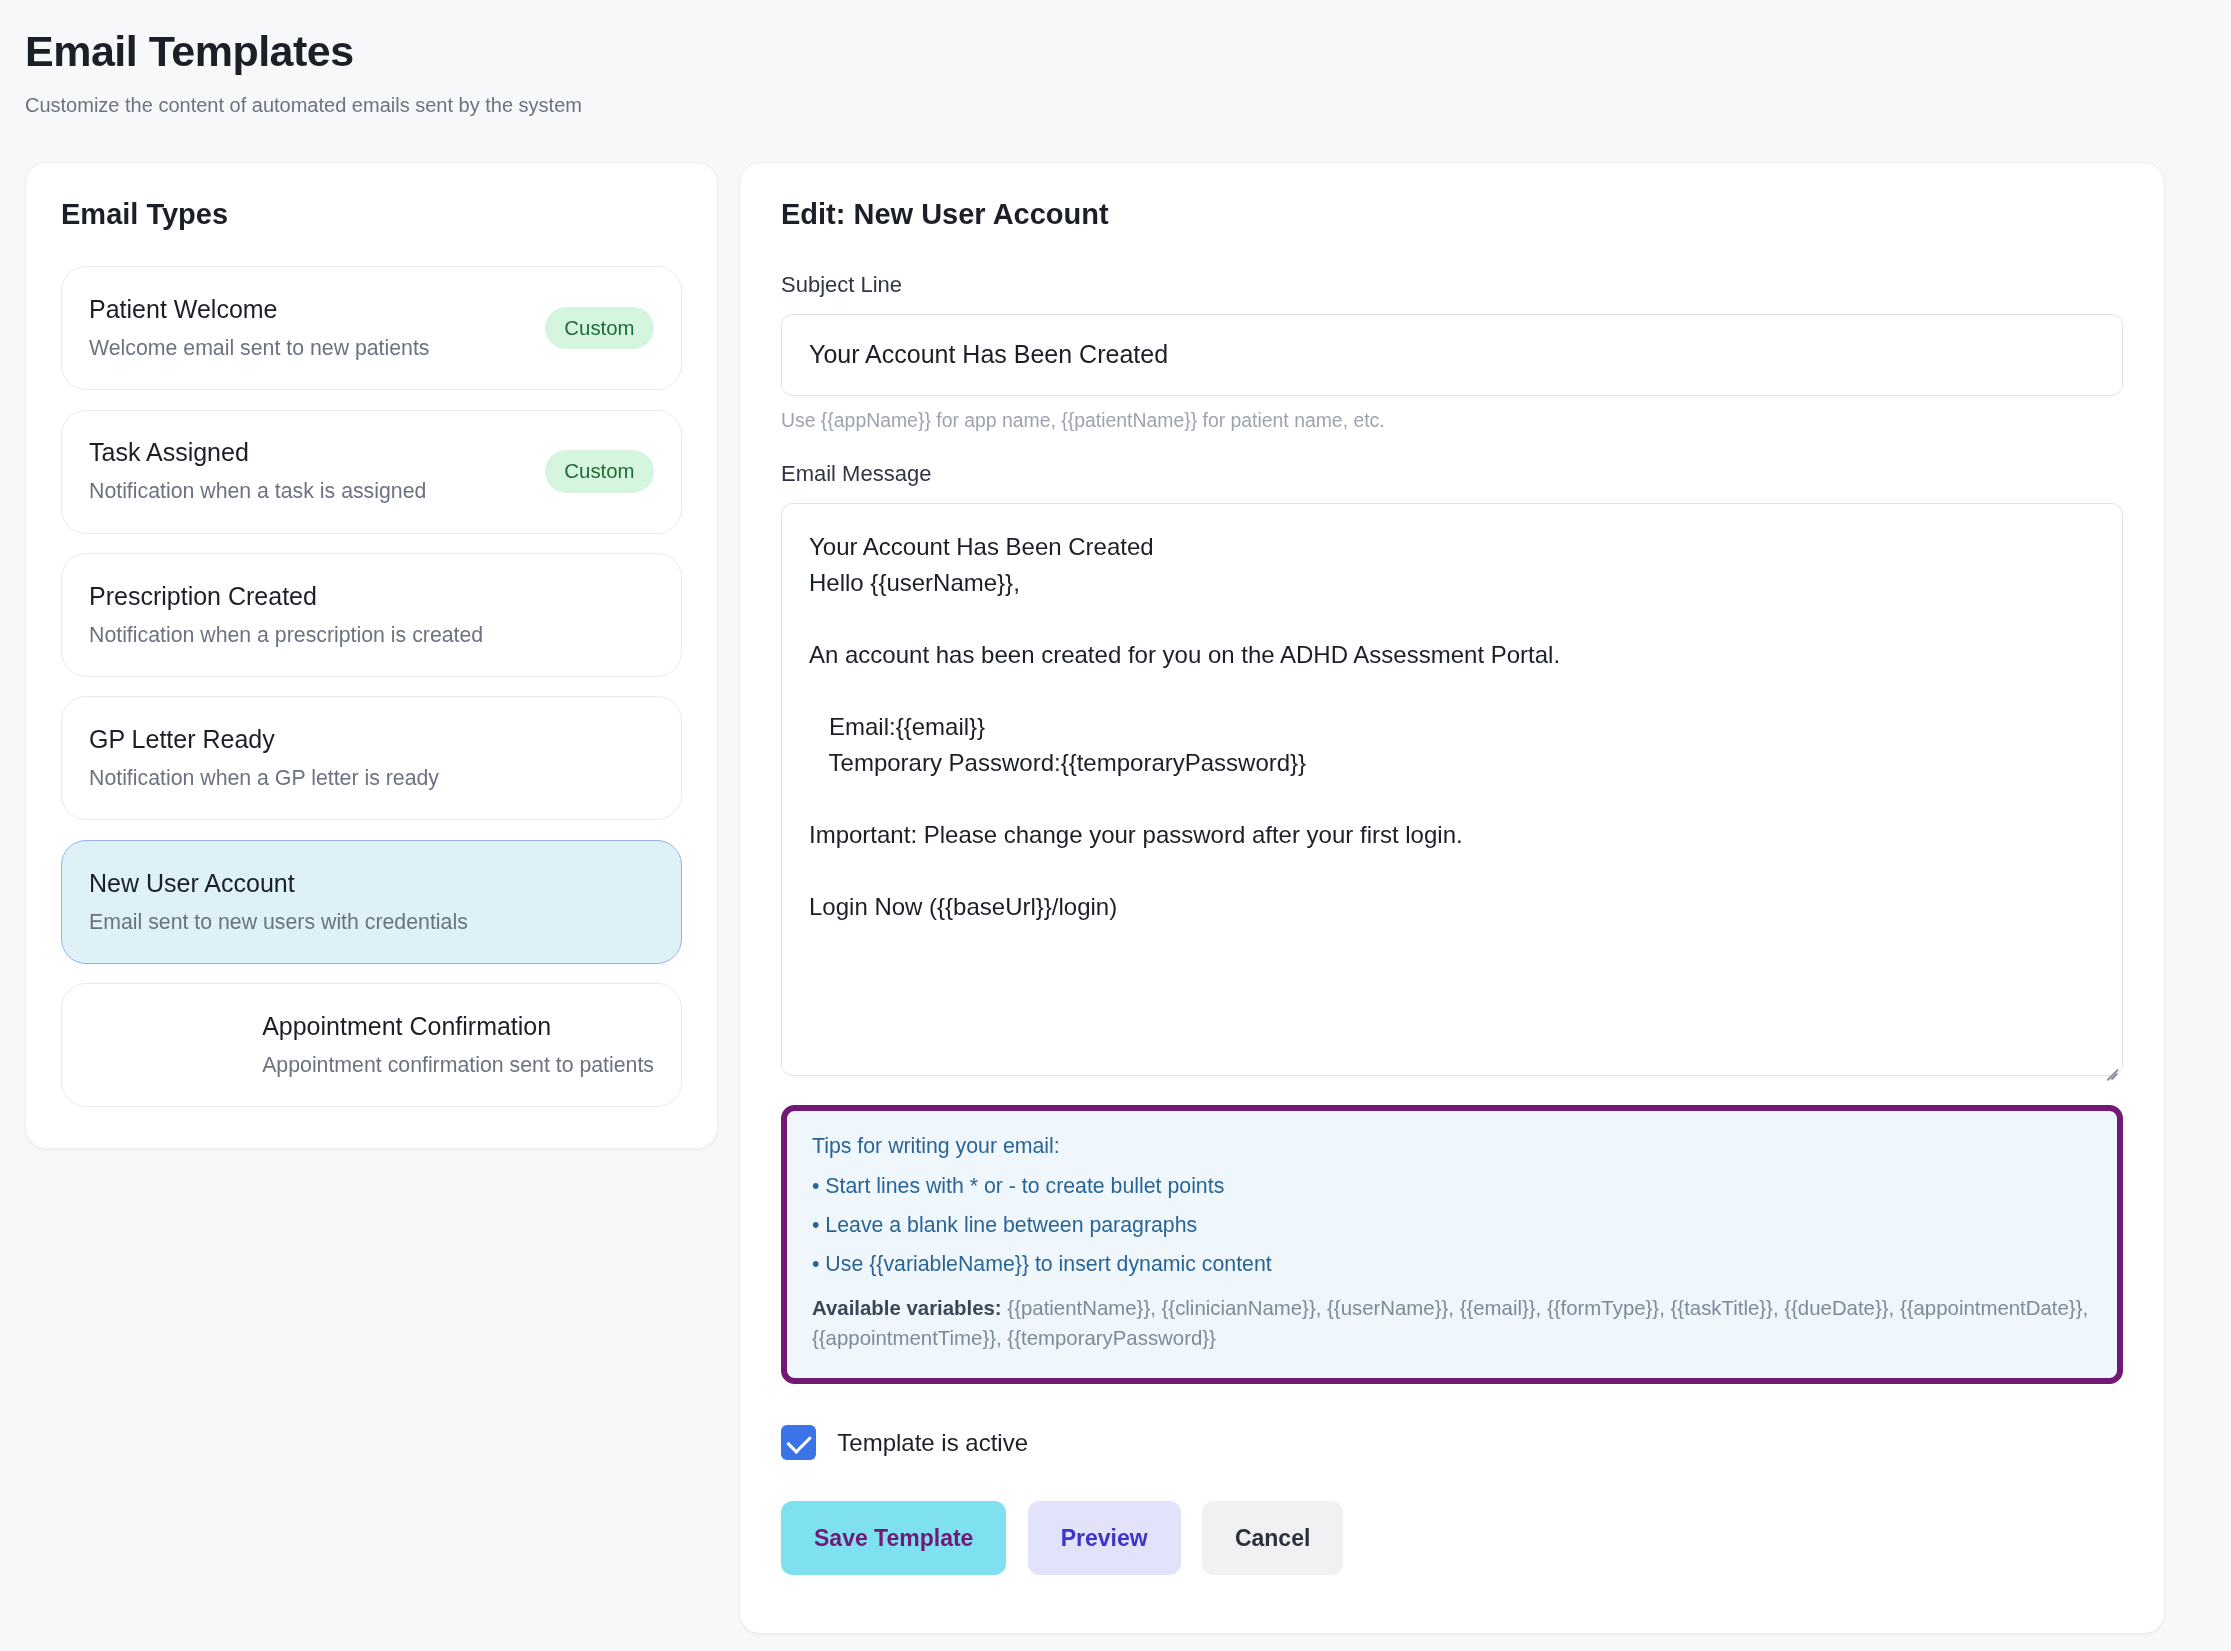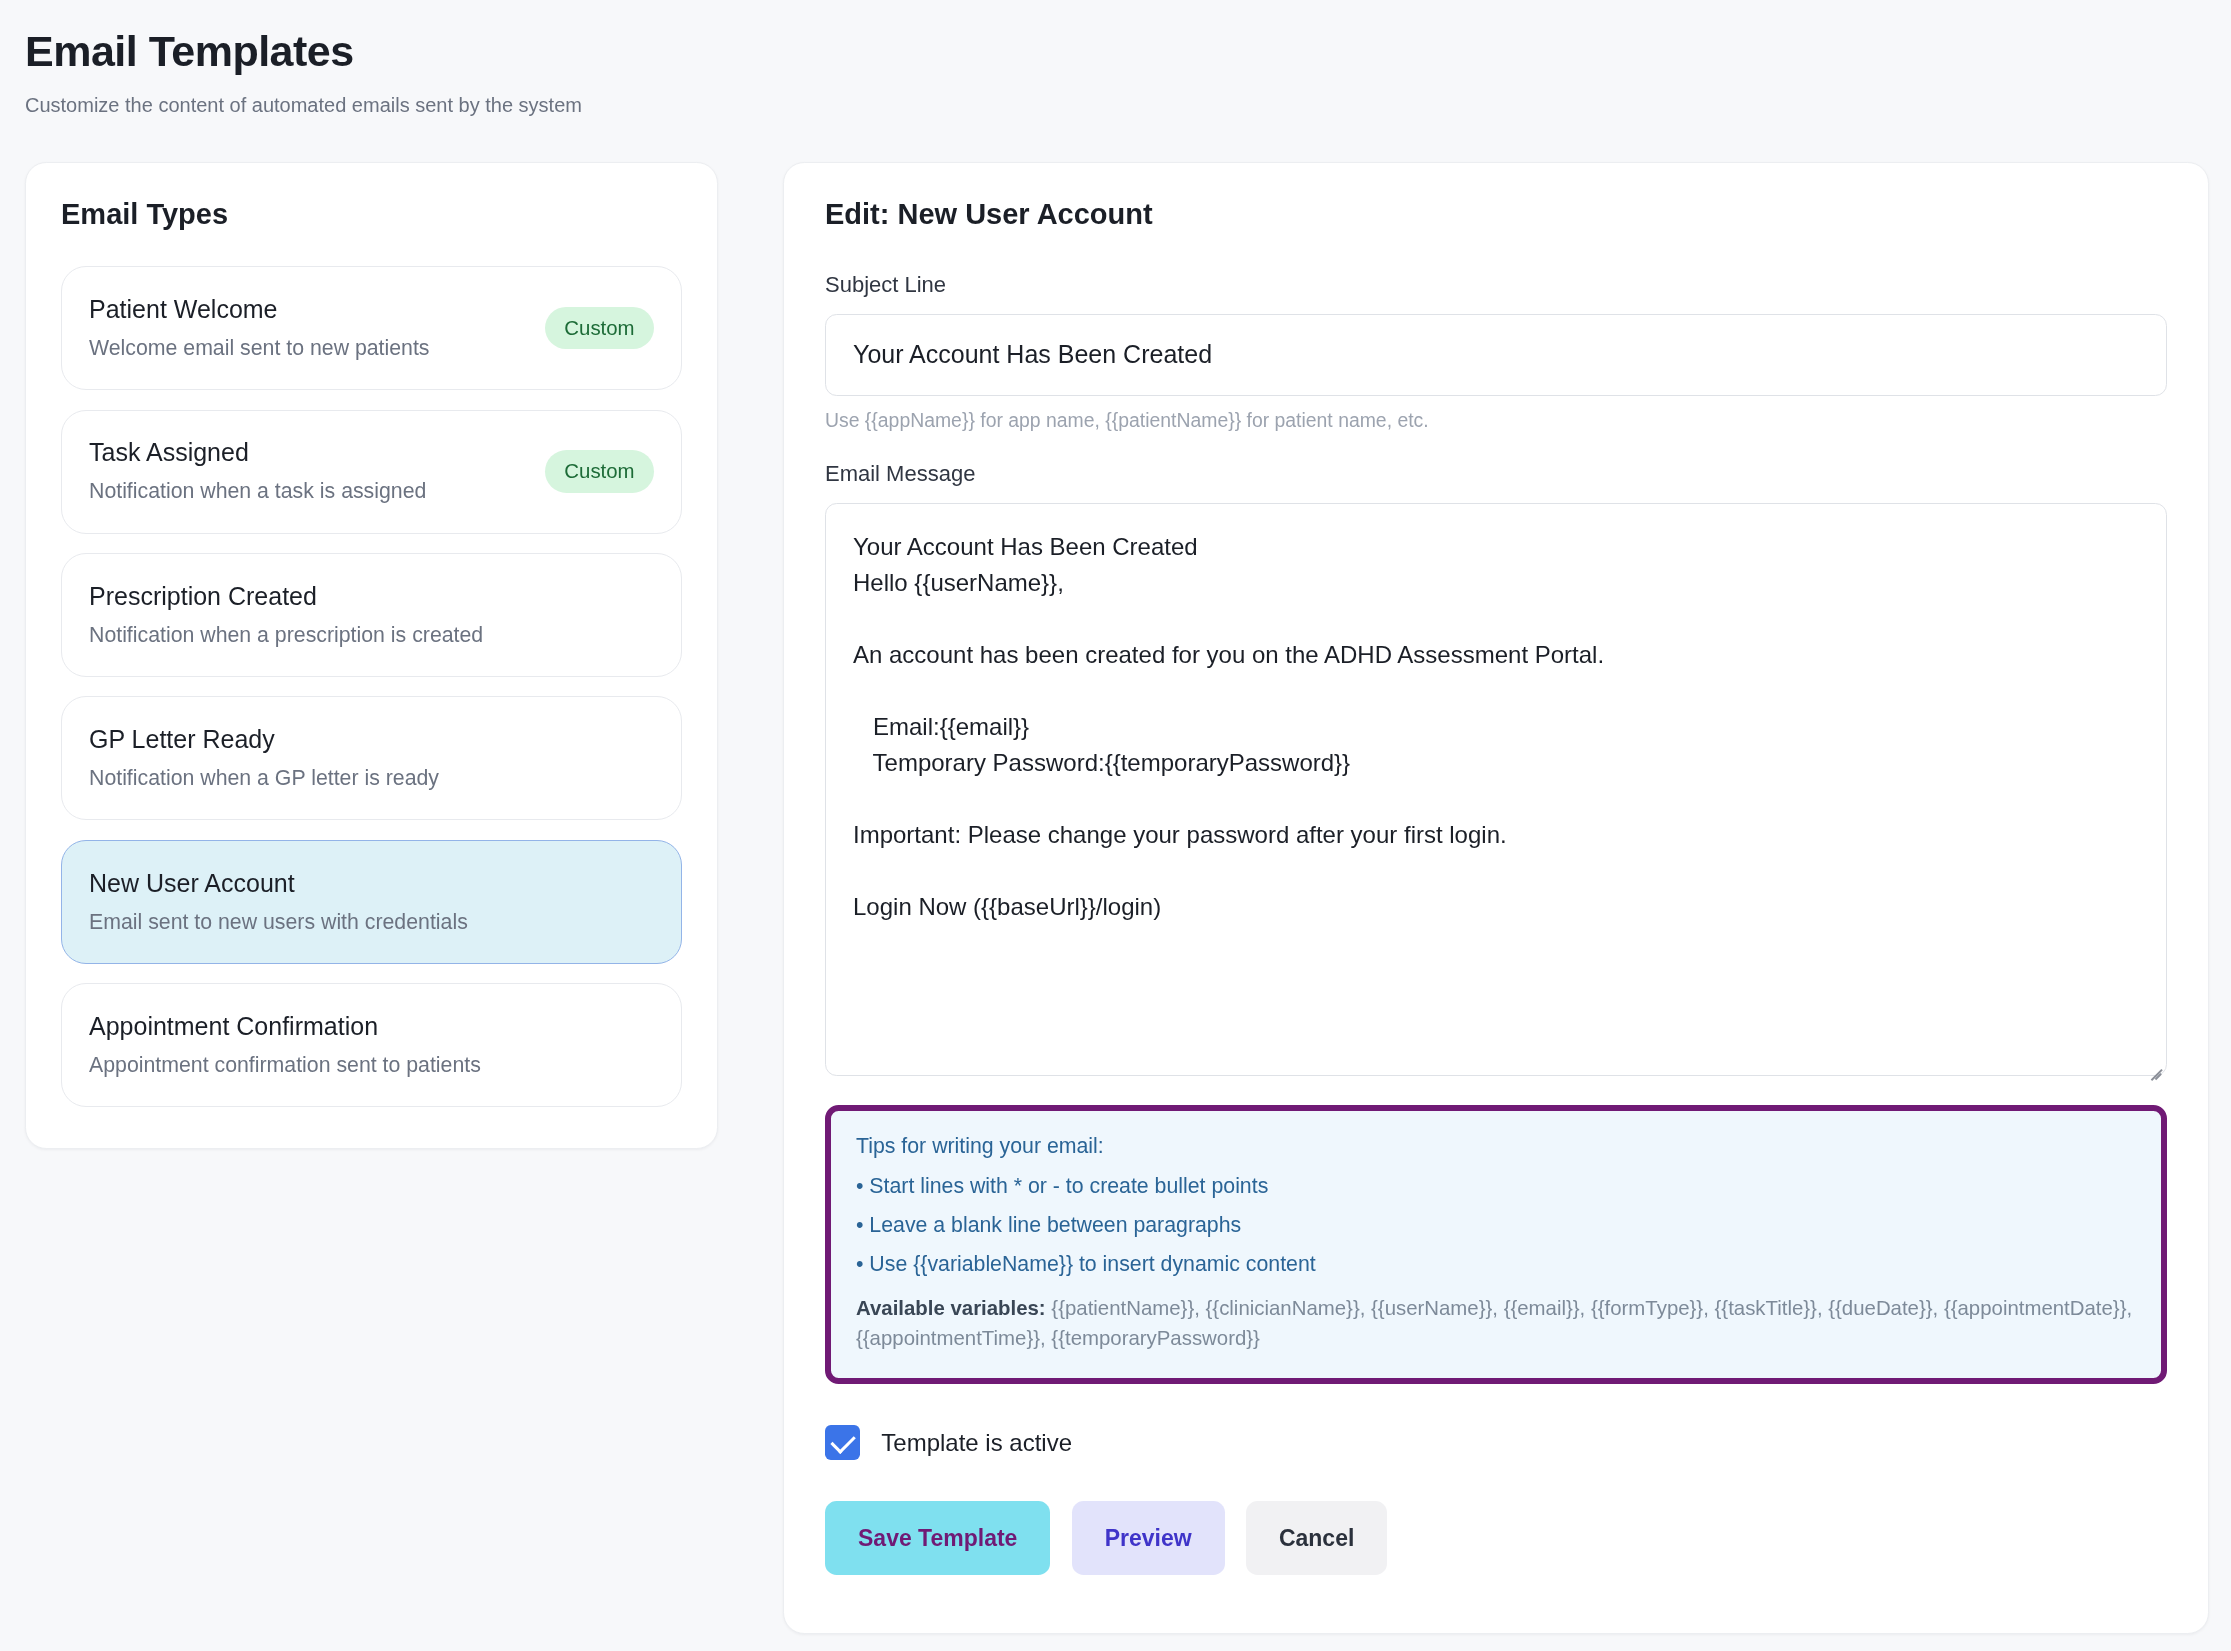--- a/index.html
+++ b/index.html
@@ -35,21 +35,21 @@
     margin-top: 15.5px;
     font-size: 20px;
     color: #6b7280;
     font-weight: normal;
   }
 
   
   .content {
     display: flex;
     align-items: flex-start;
-    gap: 65px;
+    gap: 21px;
     padding: 45px 0 0 25px;
   }
 
   
   .types-card {
     width: 693px;
     flex: 0 0 693px;
     background: #ffffff;
     border-radius: 21.3px;
     border: 1px solid #eceef1;
@@ -67,21 +67,21 @@
     border-radius: 25px;
     padding: 25px 27px;
     margin-bottom: 19.4px;
     background: #ffffff;
     display: flex;
     align-items: center;
     justify-content: space-between;
     min-height: 124px;
     cursor: pointer;
   }
-  .type-item:last-child { margin-bottom: 0; }
+  .type-item:last-child { margin-bottom: 0; justify-content: flex-end; }
   .type-item.selected {
     background: #ddf1f7;
     border: 1.9px solid #93b4e8;
   }
   .type-text { display: flex; flex-direction: column; gap: 13.6px; }
   .type-name {
     font-size: 25px;
     color: #1b1f27;
     font-weight: normal;
     line-height: 1.1;

